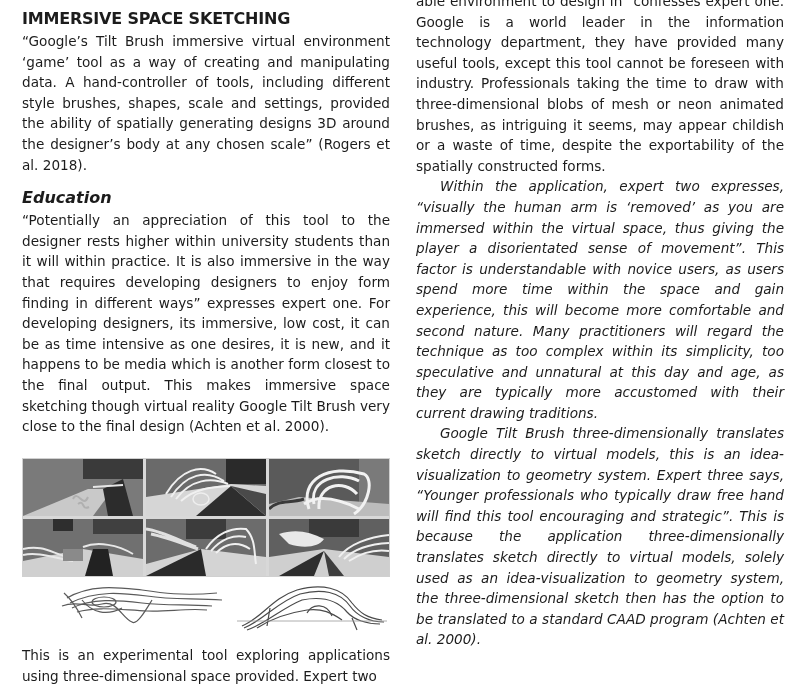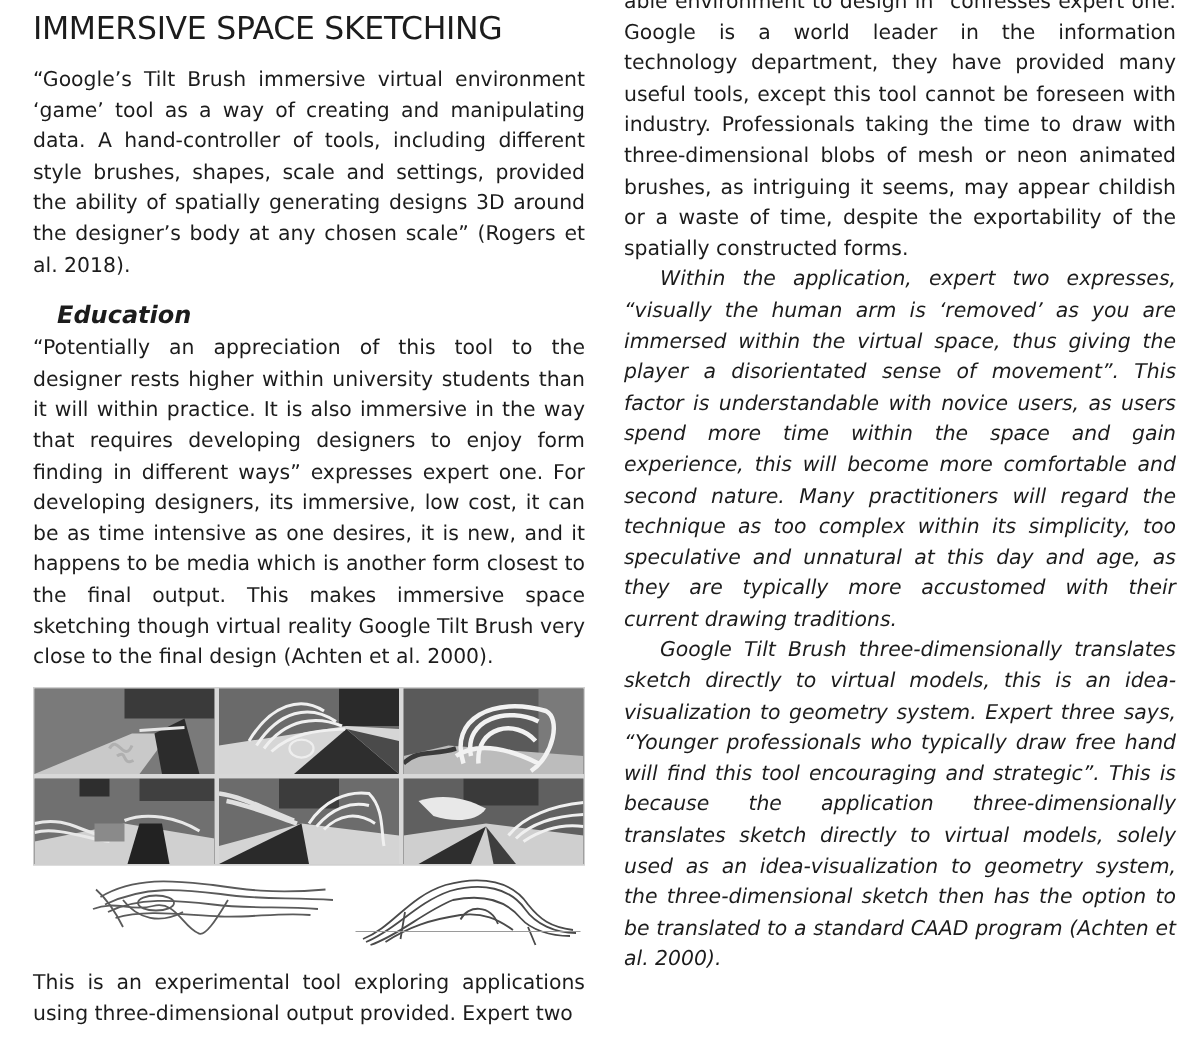--- a/index.html
+++ b/index.html
@@ -3,22 +3,22 @@
 <meta charset="utf-8">
 <style>
   html, body { margin: 0; padding: 0; background: #ffffff; }
   body { width: 800px; height: 696px; position: relative; overflow: hidden;
          font-family: "DejaVu Sans", sans-serif; color: #1c1c1c; }
   .col { position: absolute; font-size: 13.6px; line-height: 20.6px; text-align: justify; }
   .col p { margin: 0; }
   .indent { text-indent: 24px; font-style: italic; }
   #left { left: 22px; top: 8px; width: 368px; }
   #right { left: 416px; top: -9px; width: 368px; }
-  .h1 { font-weight: normal; font-size: 21px; line-height: 22px; letter-spacing: -0.2px; margin: 0 0 13px 0; }
-  .h2 { font-weight: bold; font-style: italic; font-size: 16px; line-height: 22px; margin: 12px 0 1px 16px; }
+  .h1 { font-weight: bold; font-size: 16px; line-height: 22px; letter-spacing: -0.2px; margin: 0 0 1px 0; }
+  .h2 { font-weight: bold; font-style: italic; font-size: 16px; line-height: 22px; margin: 12px 0 1px 0; }
   #figure { position: absolute; left: 22px; top: 458px; width: 368px; height: 174px; }
   #grid { display: grid; grid-template-columns: repeat(3, 1fr); grid-template-rows: repeat(2, 57px);
           gap: 3px; background: #d8d8d8; border: 1px solid #d0d0d0; width: 366px; }
   .shot { position: relative; overflow: hidden; background: #6c6c6c; }
   .shot svg { width: 100%; height: 100%; display: block; }
   #sketches { position: absolute; left: 0; top: 120px; width: 368px; height: 56px; }
   #sketches svg { width: 100%; height: 100%; display: block; }
   #caption-text { position: absolute; left: 22px; top: 645px; width: 368px; }
 </style>
 </head>
@@ -115,20 +115,20 @@
         <path d="M235,50 C250,40 265,35 285,32 C300,30 310,35 320,42"></path>
         <path d="M285,35 C290,25 305,25 310,38"></path>
         <path d="M245,48 L248,30 M330,40 L335,52"></path>
       </g>
       <line x1="215" y1="43" x2="365" y2="43" stroke="#9a9a9a" stroke-width="0.8"></line>
     </svg>
   </div>
 </div>
 
 <div id="caption-text" class="col">
-  <p>This is an experimental tool exploring applications using three-dimensional output provided. Expert two</p>
+  <p>This is an experimental tool exploring applications using three-dimensional space provided. Expert two</p>
 </div>
 
 <div id="right" class="col">
   <p>able environment to design in” confesses expert one.  Google is a world leader in the information technology department, they have provided many useful tools, except this tool cannot be foreseen with industry.  Professionals taking the time to draw with three-dimensional blobs of mesh or neon animated brushes, as intriguing it seems, may appear childish or a waste of time, despite the exportability of the spatially constructed forms.</p>
   <p class="indent">Within the application, expert two expresses, “visually the human arm is ‘removed’ as you are immersed within the virtual space, thus giving the player a disorientated sense of movement”.  This factor is understandable with novice users, as users spend more time within the space and gain experience, this will become more comfortable and second nature. Many practitioners will regard the technique as too complex within its simplicity, too speculative and unnatural at this day and age, as they are typically more accustomed with their current drawing traditions.</p>
   <p class="indent">Google Tilt Brush three-dimensionally translates sketch directly to virtual models, this is an idea-visualization to geometry system.  Expert three says, “Younger professionals who typically draw free hand will find this tool encouraging and strategic”.  This is because the application three-dimensionally translates sketch directly to virtual models, solely used as an idea-visualization to geometry system, the three-dimensional sketch then has the option to be translated to a standard CAAD program (Achten et al. 2000).</p>
 </div>
 
 </body></html>

